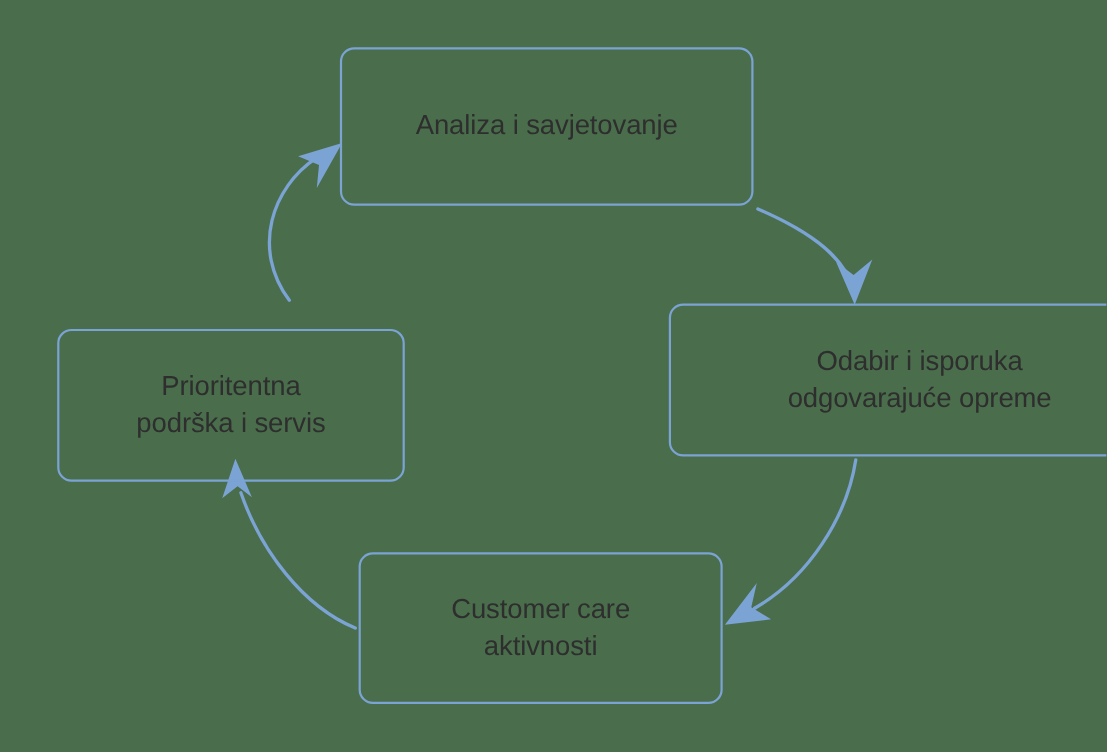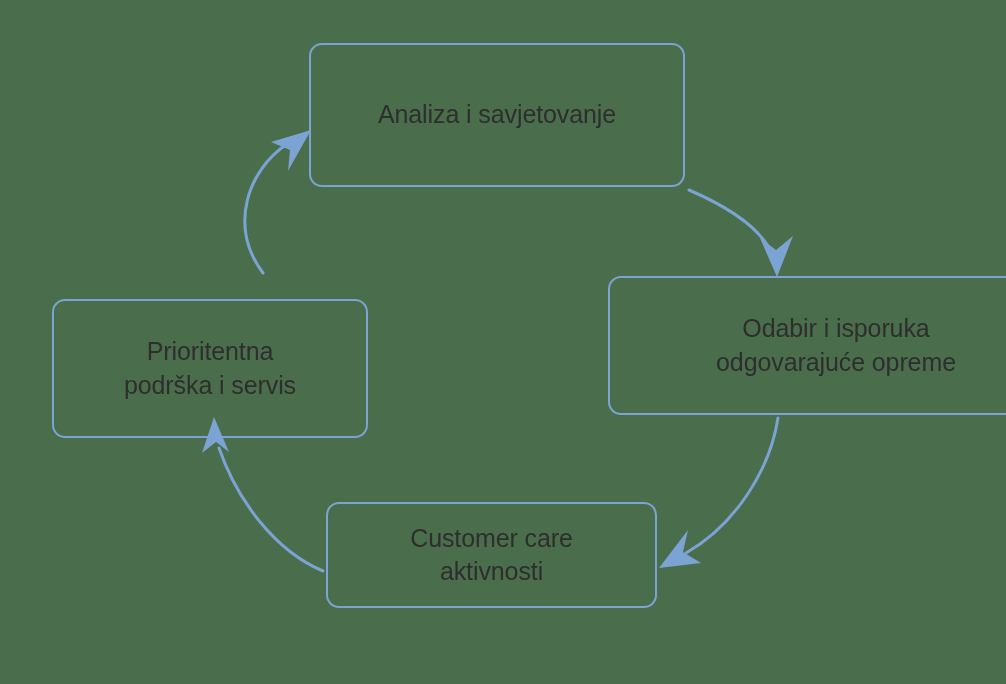--- a/index.html
+++ b/index.html
@@ -39,21 +39,21 @@
     font-weight: 400;
     z-index: 3;
   }
   .node-label {
     display: block;
     padding: 0 14px;
     white-space: pre-line;
   }
   #node-analiza  { left: 309px; top: 43px;  width: 376px; height: 144px; }
   #node-odabir   { left: 608px; top: 276px; width: 456px; height: 139px; }
-  #node-customer { left: 326px; top: 502px; width: 331px; height: 106px; }
+  #node-customer { left: 326px; top: 502px; width: 331px; height: 138px; }
   #node-podrska  { left: 52px;  top: 276px; width: 316px; height: 139px; margin-top: 23px; }
 </style>
 </head>
 <body>
 
 <div id="canvas">
 
   <svg id="arrow-layer" viewBox="0 0 1006 684" width="1006" height="684" xmlns="http://www.w3.org/2000/svg">
 
     <g>

